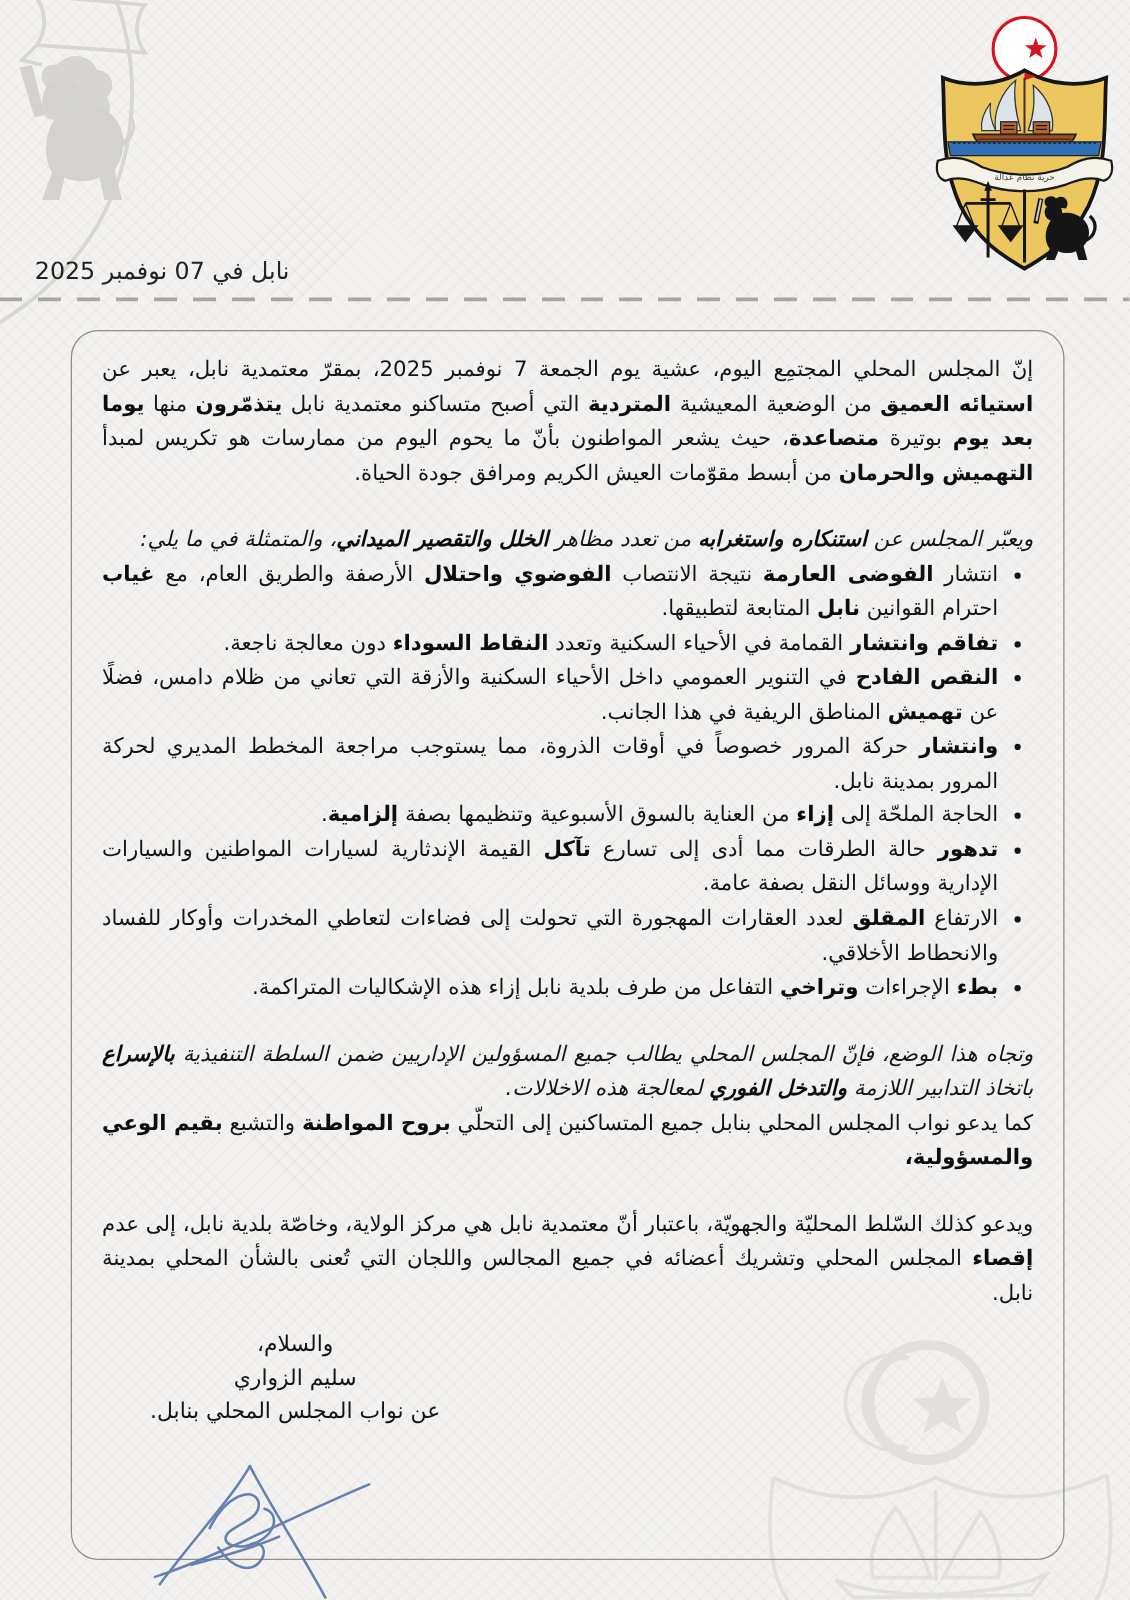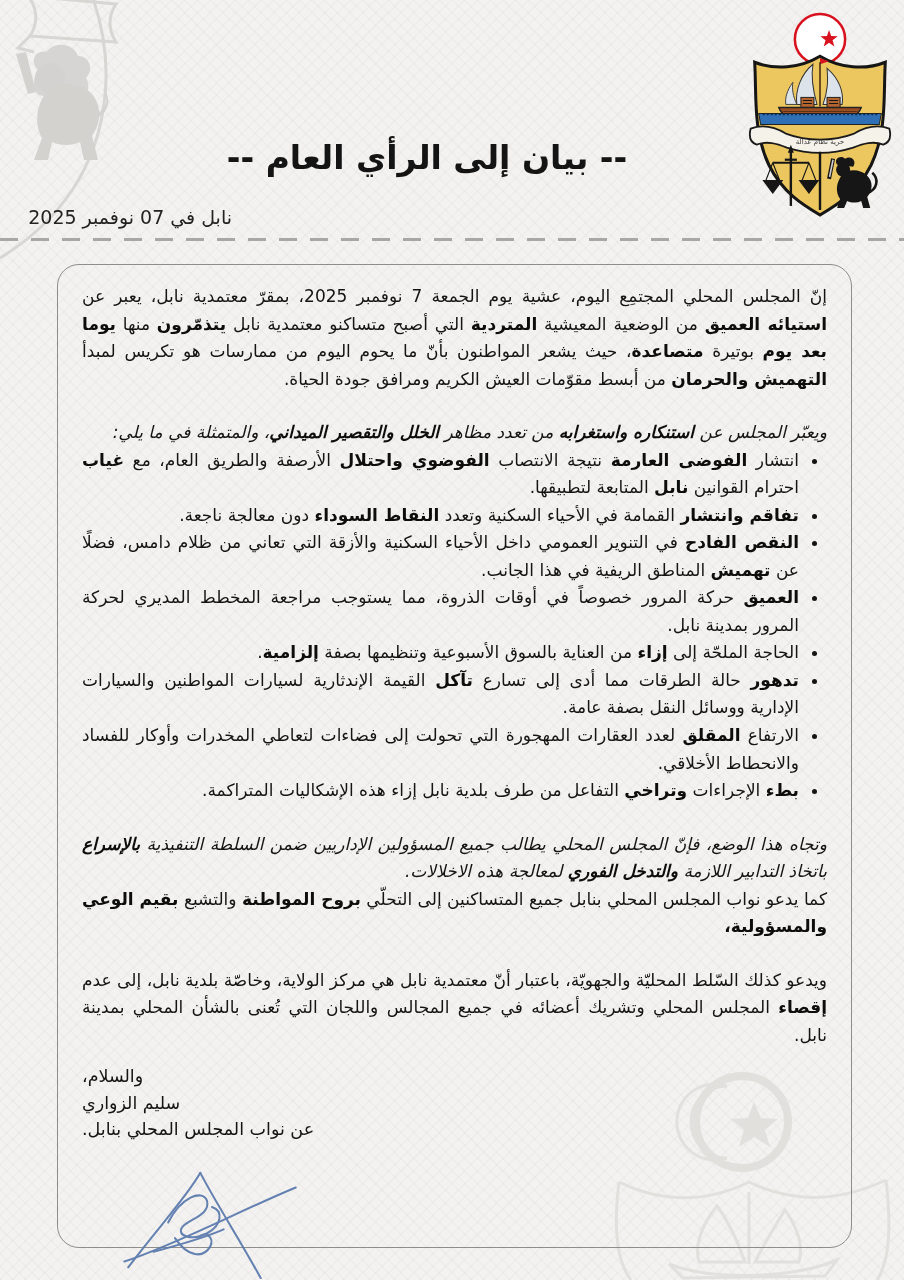--- a/index.html
+++ b/index.html
@@ -45,21 +45,21 @@
     direction:rtl;text-align:justify;
     font-size:17px;line-height:1.62;color:#141414;
   }
   .letter-box b{font-weight:bold;color:#0d0d0d;}
   p.para{margin:0 0 26px 0;}
   p.tight{margin:0;font-style:italic;}
   ul.grievances{margin:0 0 26px 0;padding:0 26px 0 0;}
   ul.grievances li{margin:0;padding:0 2px 0 0;}
   ul.grievances li::marker{font-size:0.9em;}
   .closing{
-    margin:10px 436px 0 0;text-align:left;line-height:1.5;
+    margin:10px 436px 0 0;text-align:center;line-height:1.5;
     font-size:17.5px;color:#141414;
   }
   .closing div{white-space:nowrap;}
   .signature{position:absolute;top:1168px;left:112px;width:200px;height:112px;}
 </style>
 </head>
 <body>
 
 <div class="page">
 
@@ -86,21 +86,20 @@
       <path d="M20,142 C14,190 18,222 32,240"></path>
       <path d="M287,140 C293,190 290,222 278,240"></path>
       <path d="M70,224 C110,240 190,240 238,220 L226,236 L84,238 Z"></path>
       <path d="M150,152 L150,224"></path>
       <path d="M118,166 C100,188 96,208 100,222 L146,222 C138,200 130,182 118,166 Z"></path>
       <path d="M186,170 C200,190 204,208 200,222 L156,222 C166,202 176,186 186,170 Z"></path>
     </g>
     <path d="M155,62 L162,78 L179,79 L166,90 L171,107 L155,97 L140,107 L145,90 L132,79 L149,78 Z" fill="#e2e0dd"></path>
   </svg>
 
-  <div class="doc-subtitle">-- بيان إلى الرأي العام --</div>
   <div class="date-line">نابل في 07 نوفمبر 2025</div>
   <div class="separator"></div>
 
   <svg class="emblem" viewBox="0 0 150 205" aria-hidden="true">
 
     <circle cx="75" cy="27" r="25" fill="#ffffff" stroke="#d8121f" stroke-width="2.5"></circle>
     <path d="M75,8 A19,19 0 1 0 75,46 A15.5,15.5 0 1 1 75,8 Z" fill="#d8121f" transform="rotate(-18 75 27)"></path>
     <polygon points="84,18 86.1,23.9 92.6,24.2 87.5,28.1 89.3,34.3 84,30.6 78.7,34.3 80.5,28.1 75.4,24.2 81.9,23.9" fill="#d8121f"></polygon>
 
     <path d="M10,50 C30,58 55,56 75,44 C95,56 120,58 140,50 C138,82 142,118 126,152 C112,180 92,192 75,202 C58,192 38,180 24,152 C8,118 12,82 10,50 Z" fill="#ecc75f" stroke="#161616" stroke-width="3"></path>
@@ -146,21 +145,21 @@
     </g>
   </svg>
 
   <section class="letter-box">
     <p class="para">إنّ المجلس المحلي المجتمِع اليوم، عشية يوم الجمعة 7 نوفمبر 2025، بمقرّ معتمدية نابل، يعبر عن <b>استيائه العميق</b> من الوضعية المعيشية <b>المتردية</b> التي أصبح متساكنو معتمدية نابل <b>يتذمّرون</b> منها <b>يوما بعد يوم</b> بوتيرة <b>متصاعدة</b>، حيث يشعر المواطنون بأنّ ما يحوم اليوم من ممارسات هو تكريس لمبدأ <b>التهميش والحرمان</b> من أبسط مقوّمات العيش الكريم ومرافق جودة الحياة.</p>
     <p class="tight">ويعبّر المجلس عن <b>استنكاره واستغرابه</b> من تعدد مظاهر <b>الخلل والتقصير الميداني</b>، والمتمثلة في ما يلي:</p>
     <ul class="grievances">
         <li>انتشار <b>الفوضى العارمة</b> نتيجة الانتصاب <b>الفوضوي واحتلال</b> الأرصفة والطريق العام، مع <b>غياب</b> احترام القوانين <b>نابل</b> المتابعة لتطبيقها.</li>
         <li><b>تفاقم وانتشار</b> القمامة في الأحياء السكنية وتعدد <b>النقاط السوداء</b> دون معالجة ناجعة.</li>
         <li><b>النقص الفادح</b> في التنوير العمومي داخل الأحياء السكنية والأزقة التي تعاني من ظلام دامس، فضلًا عن <b>تهميش</b> المناطق الريفية في هذا الجانب.</li>
-        <li><b>العميق</b> حركة المرور خصوصاً في أوقات الذروة، مما يستوجب مراجعة المخطط المديري لحركة المرور بمدينة نابل.</li>
+        <li><b>وانتشار</b> حركة المرور خصوصاً في أوقات الذروة، مما يستوجب مراجعة المخطط المديري لحركة المرور بمدينة نابل.</li>
         <li>الحاجة الملحّة إلى <b>إزاء</b> من العناية بالسوق الأسبوعية وتنظيمها بصفة <b>إلزامية</b>.</li>
         <li><b>تدهور</b> حالة الطرقات مما أدى إلى تسارع <b>تآكل</b> القيمة الإندثارية لسيارات المواطنين والسيارات الإدارية ووسائل النقل بصفة عامة.</li>
         <li>الارتفاع <b>المقلق</b> لعدد العقارات المهجورة التي تحولت إلى فضاءات لتعاطي المخدرات وأوكار للفساد والانحطاط الأخلاقي.</li>
         <li><b>بطء</b> الإجراءات <b>وتراخي</b> التفاعل من طرف بلدية نابل إزاء هذه الإشكاليات المتراكمة.</li>
       </ul>
     <p class="tight">وتجاه هذا الوضع، فإنّ المجلس المحلي يطالب جميع المسؤولين الإداريين ضمن السلطة التنفيذية <b>بالإسراع</b> باتخاذ التدابير اللازمة <b>والتدخل الفوري</b> لمعالجة هذه الاخلالات.</p>
     <p class="para">كما يدعو نواب المجلس المحلي بنابل جميع المتساكنين إلى التحلّي <b>بروح المواطنة</b> والتشبع <b>بقيم الوعي والمسؤولية،</b></p>
     <p class="para" style="margin-bottom:14px">ويدعو كذلك السّلط المحليّة والجهويّة، باعتبار أنّ معتمدية نابل هي مركز الولاية، وخاصّة بلدية نابل، إلى عدم <b>إقصاء</b> المجلس المحلي وتشريك أعضائه في جميع المجالس واللجان التي تُعنى بالشأن المحلي بمدينة نابل.</p>
     <div class="closing">
       <div>والسلام،</div>

